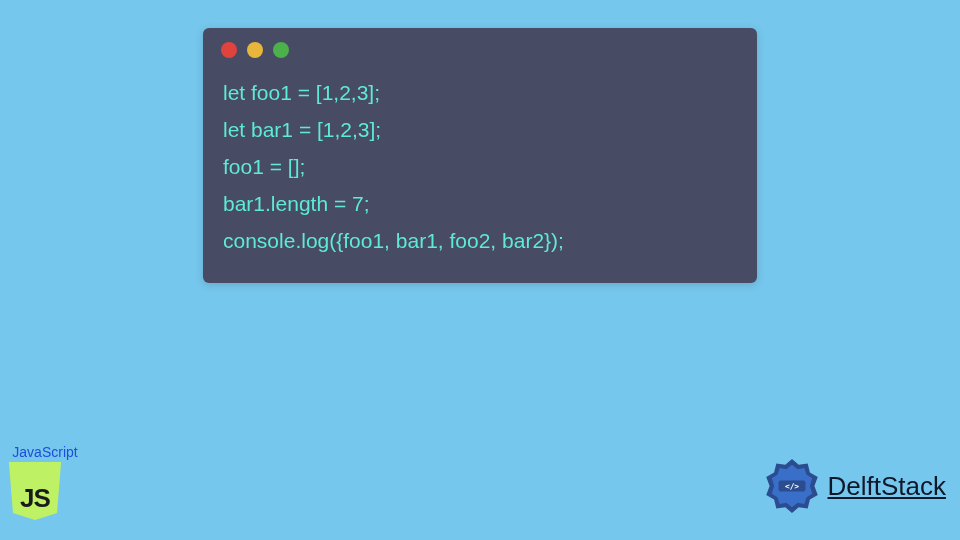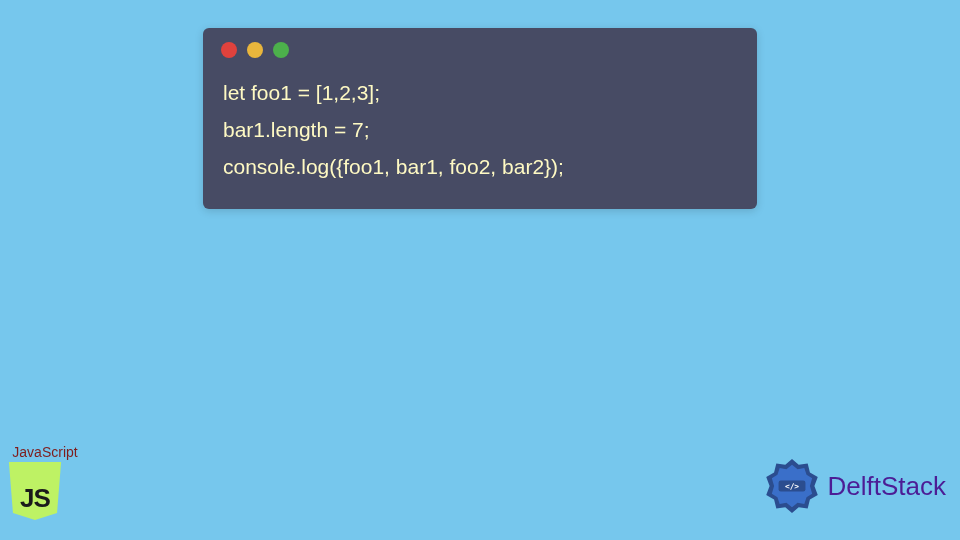--- a/index.html
+++ b/index.html
@@ -31,36 +31,36 @@
     height: 16px;
     border-radius: 50%;
   }
   .dot-red { background: #e0423d; }
   .dot-yellow { background: #e9b63c; }
   .dot-green { background: #4cb04b; }
   .code-body {
     padding: 10px 20px 24px 20px;
   }
   .code-line {
-    color: #fef9c3;
+    color: #5eead4;
     font-size: 21px;
     line-height: 37px;
     font-family: Arial, Helvetica, sans-serif;
     white-space: pre;
   }
   .js-badge {
     position: absolute;
     left: 6px;
     bottom: 20px;
     width: 78px;
     text-align: center;
   }
   .js-label {
     font-size: 14px;
-    color: #7f1d1d;
+    color: #1d4ed8;
     font-weight: 500;
     margin-bottom: 2px;
   }
   .js-shield {
     width: 58px;
     height: 58px;
     background: #bef264;
     clip-path: polygon(5% 0, 95% 0, 88% 88%, 50% 100%, 12% 88%);
     display: flex;
     align-items: center;
@@ -82,35 +82,38 @@
     gap: 8px;
   }
   .delft-icon {
     width: 56px;
     height: 56px;
     position: relative;
   }
   .delft-icon svg { width: 100%; height: 100%; }
   .delft-text {
     font-size: 26px;
-    color: #4c1d95;
+    color: #0f172a;
     font-weight: 500;
+    text-decoration: underline;
   }
 </style>
 </head>
 <body>
 
 <div class="code-window">
   <div class="titlebar">
     <div class="dot dot-red"></div>
     <div class="dot dot-yellow"></div>
     <div class="dot dot-green"></div>
   </div>
   <div class="code-body">
     <div class="code-line">let foo1 = [1,2,3];</div>
+    <div class="code-line">let bar1 = [1,2,3];</div>
+    <div class="code-line">foo1 = [];</div>
     <div class="code-line">bar1.length = 7;</div>
     <div class="code-line">console.log({foo1, bar1, foo2, bar2});</div>
   </div>
 </div>
 
 <div class="js-badge">
   <div class="js-label">JavaScript</div>
   <div class="js-shield">
     <div class="js-text">JS</div>
   </div>

